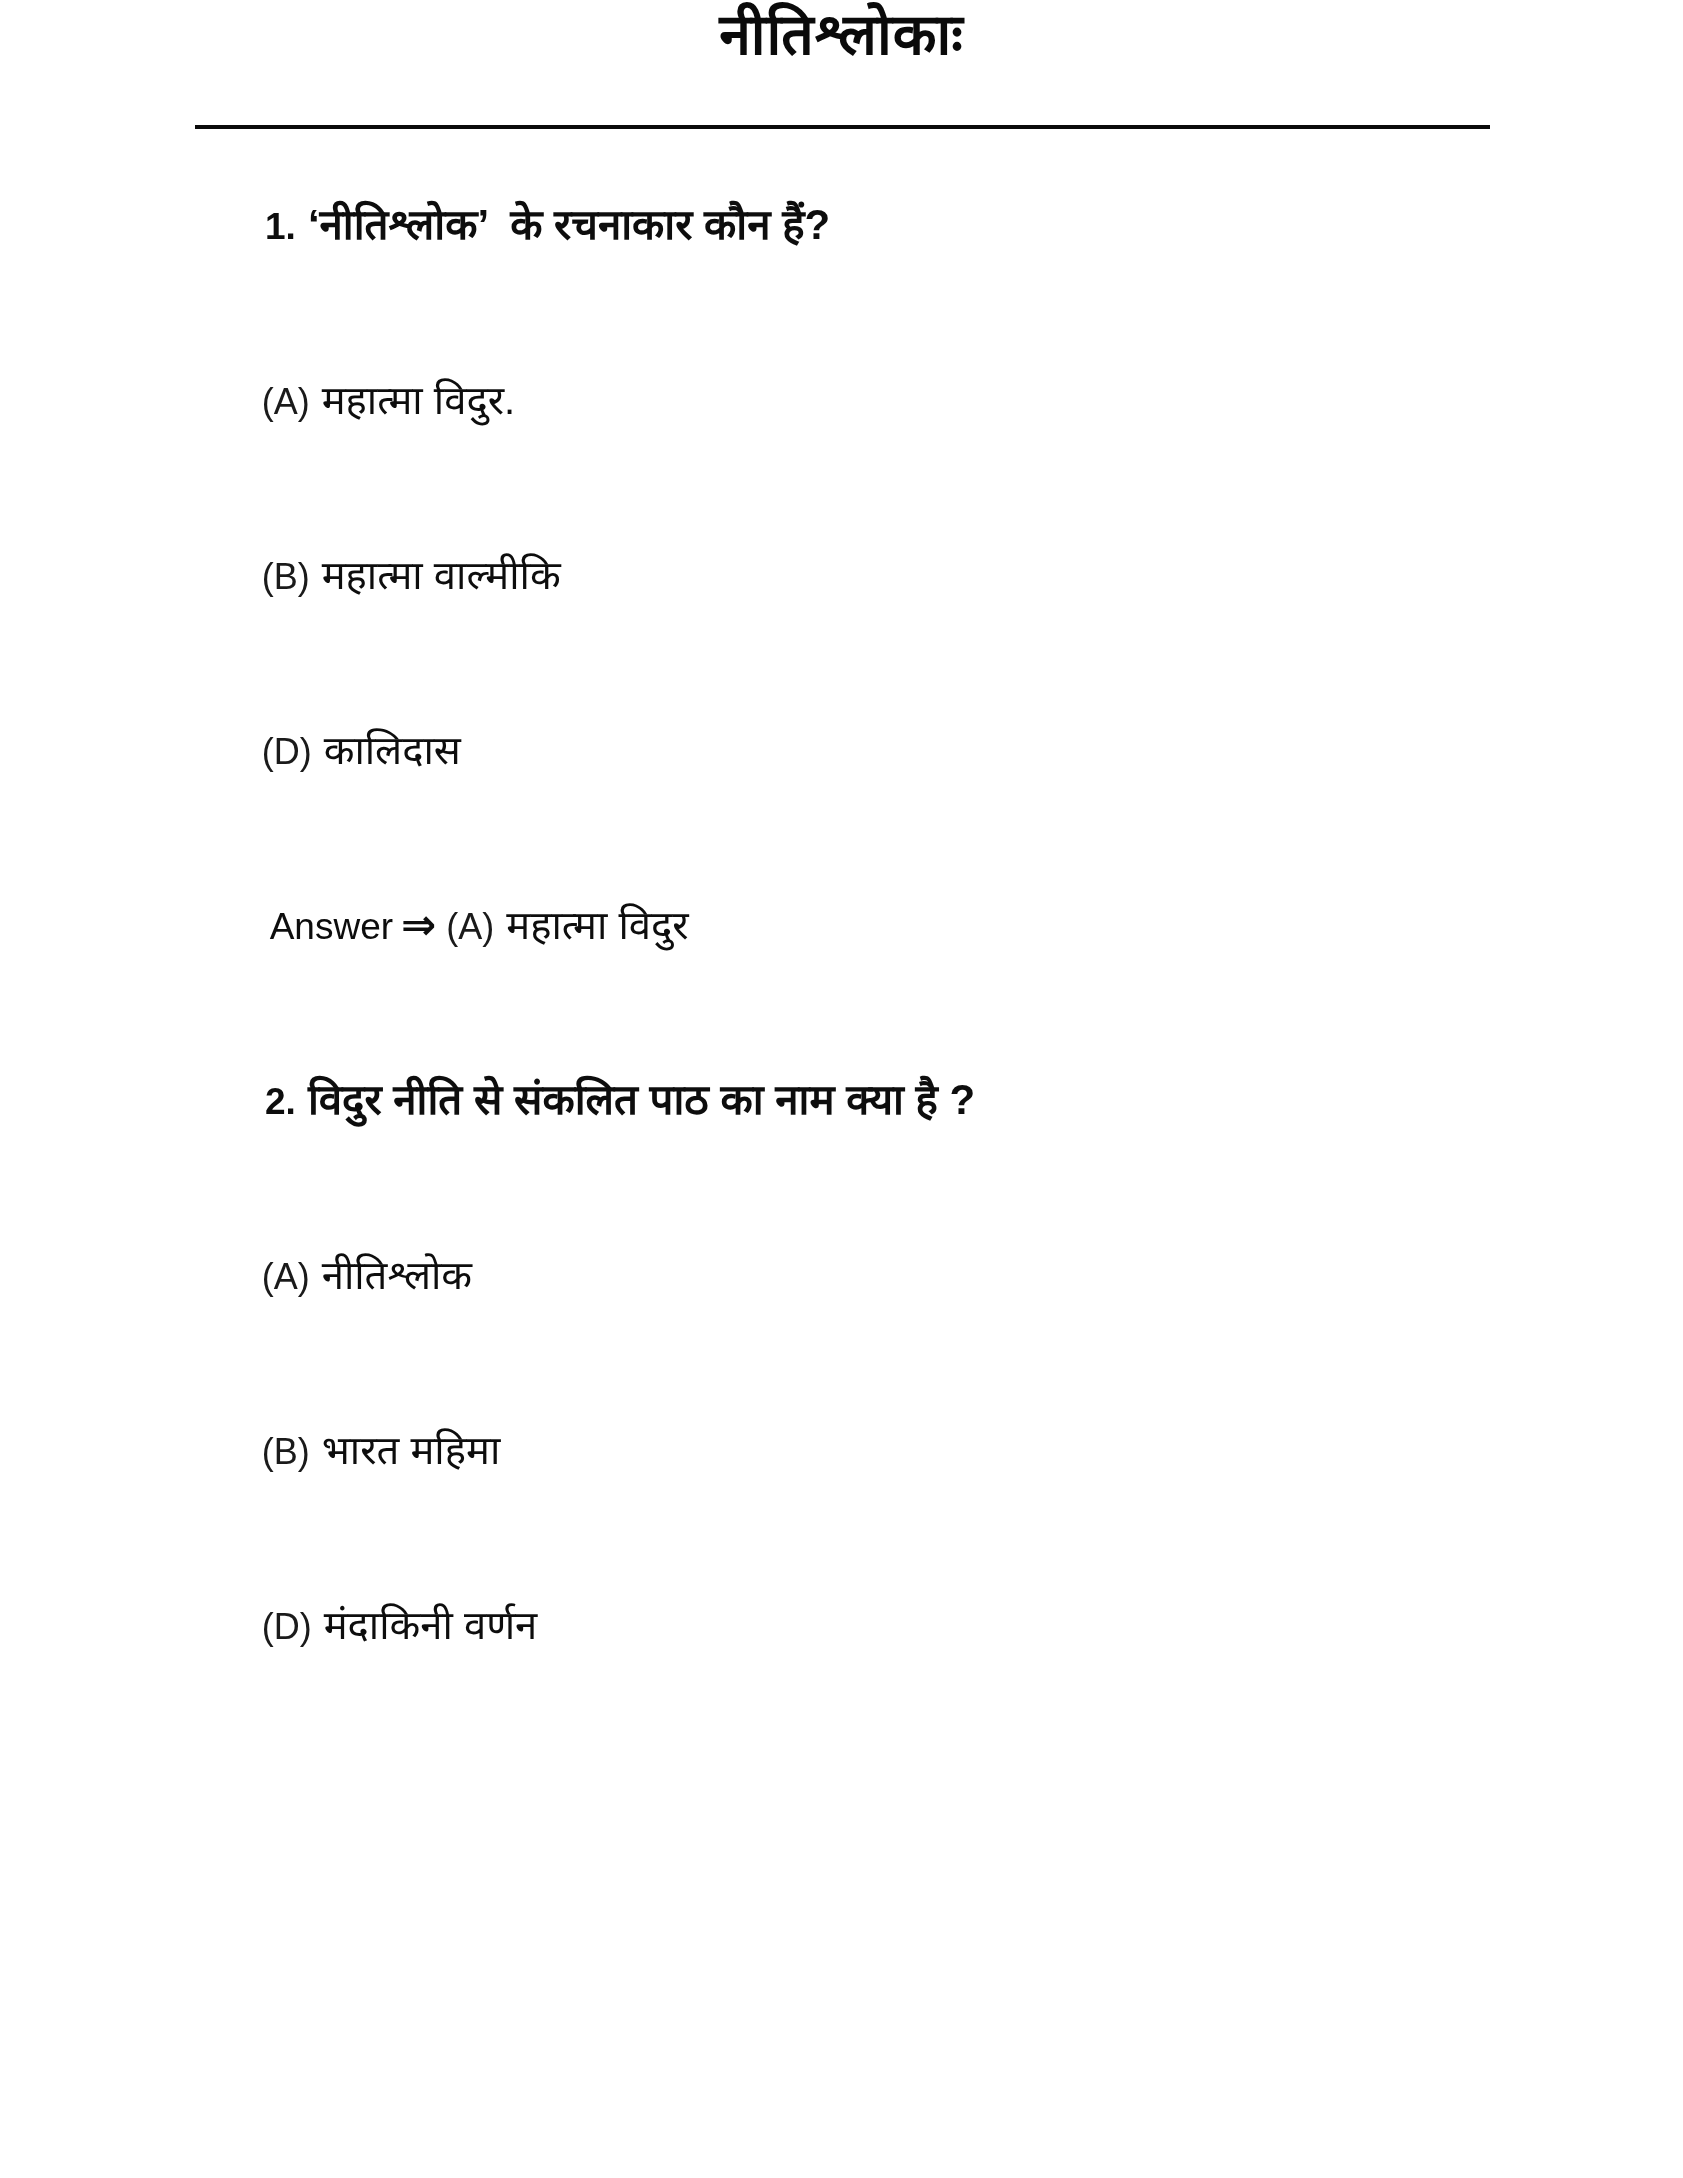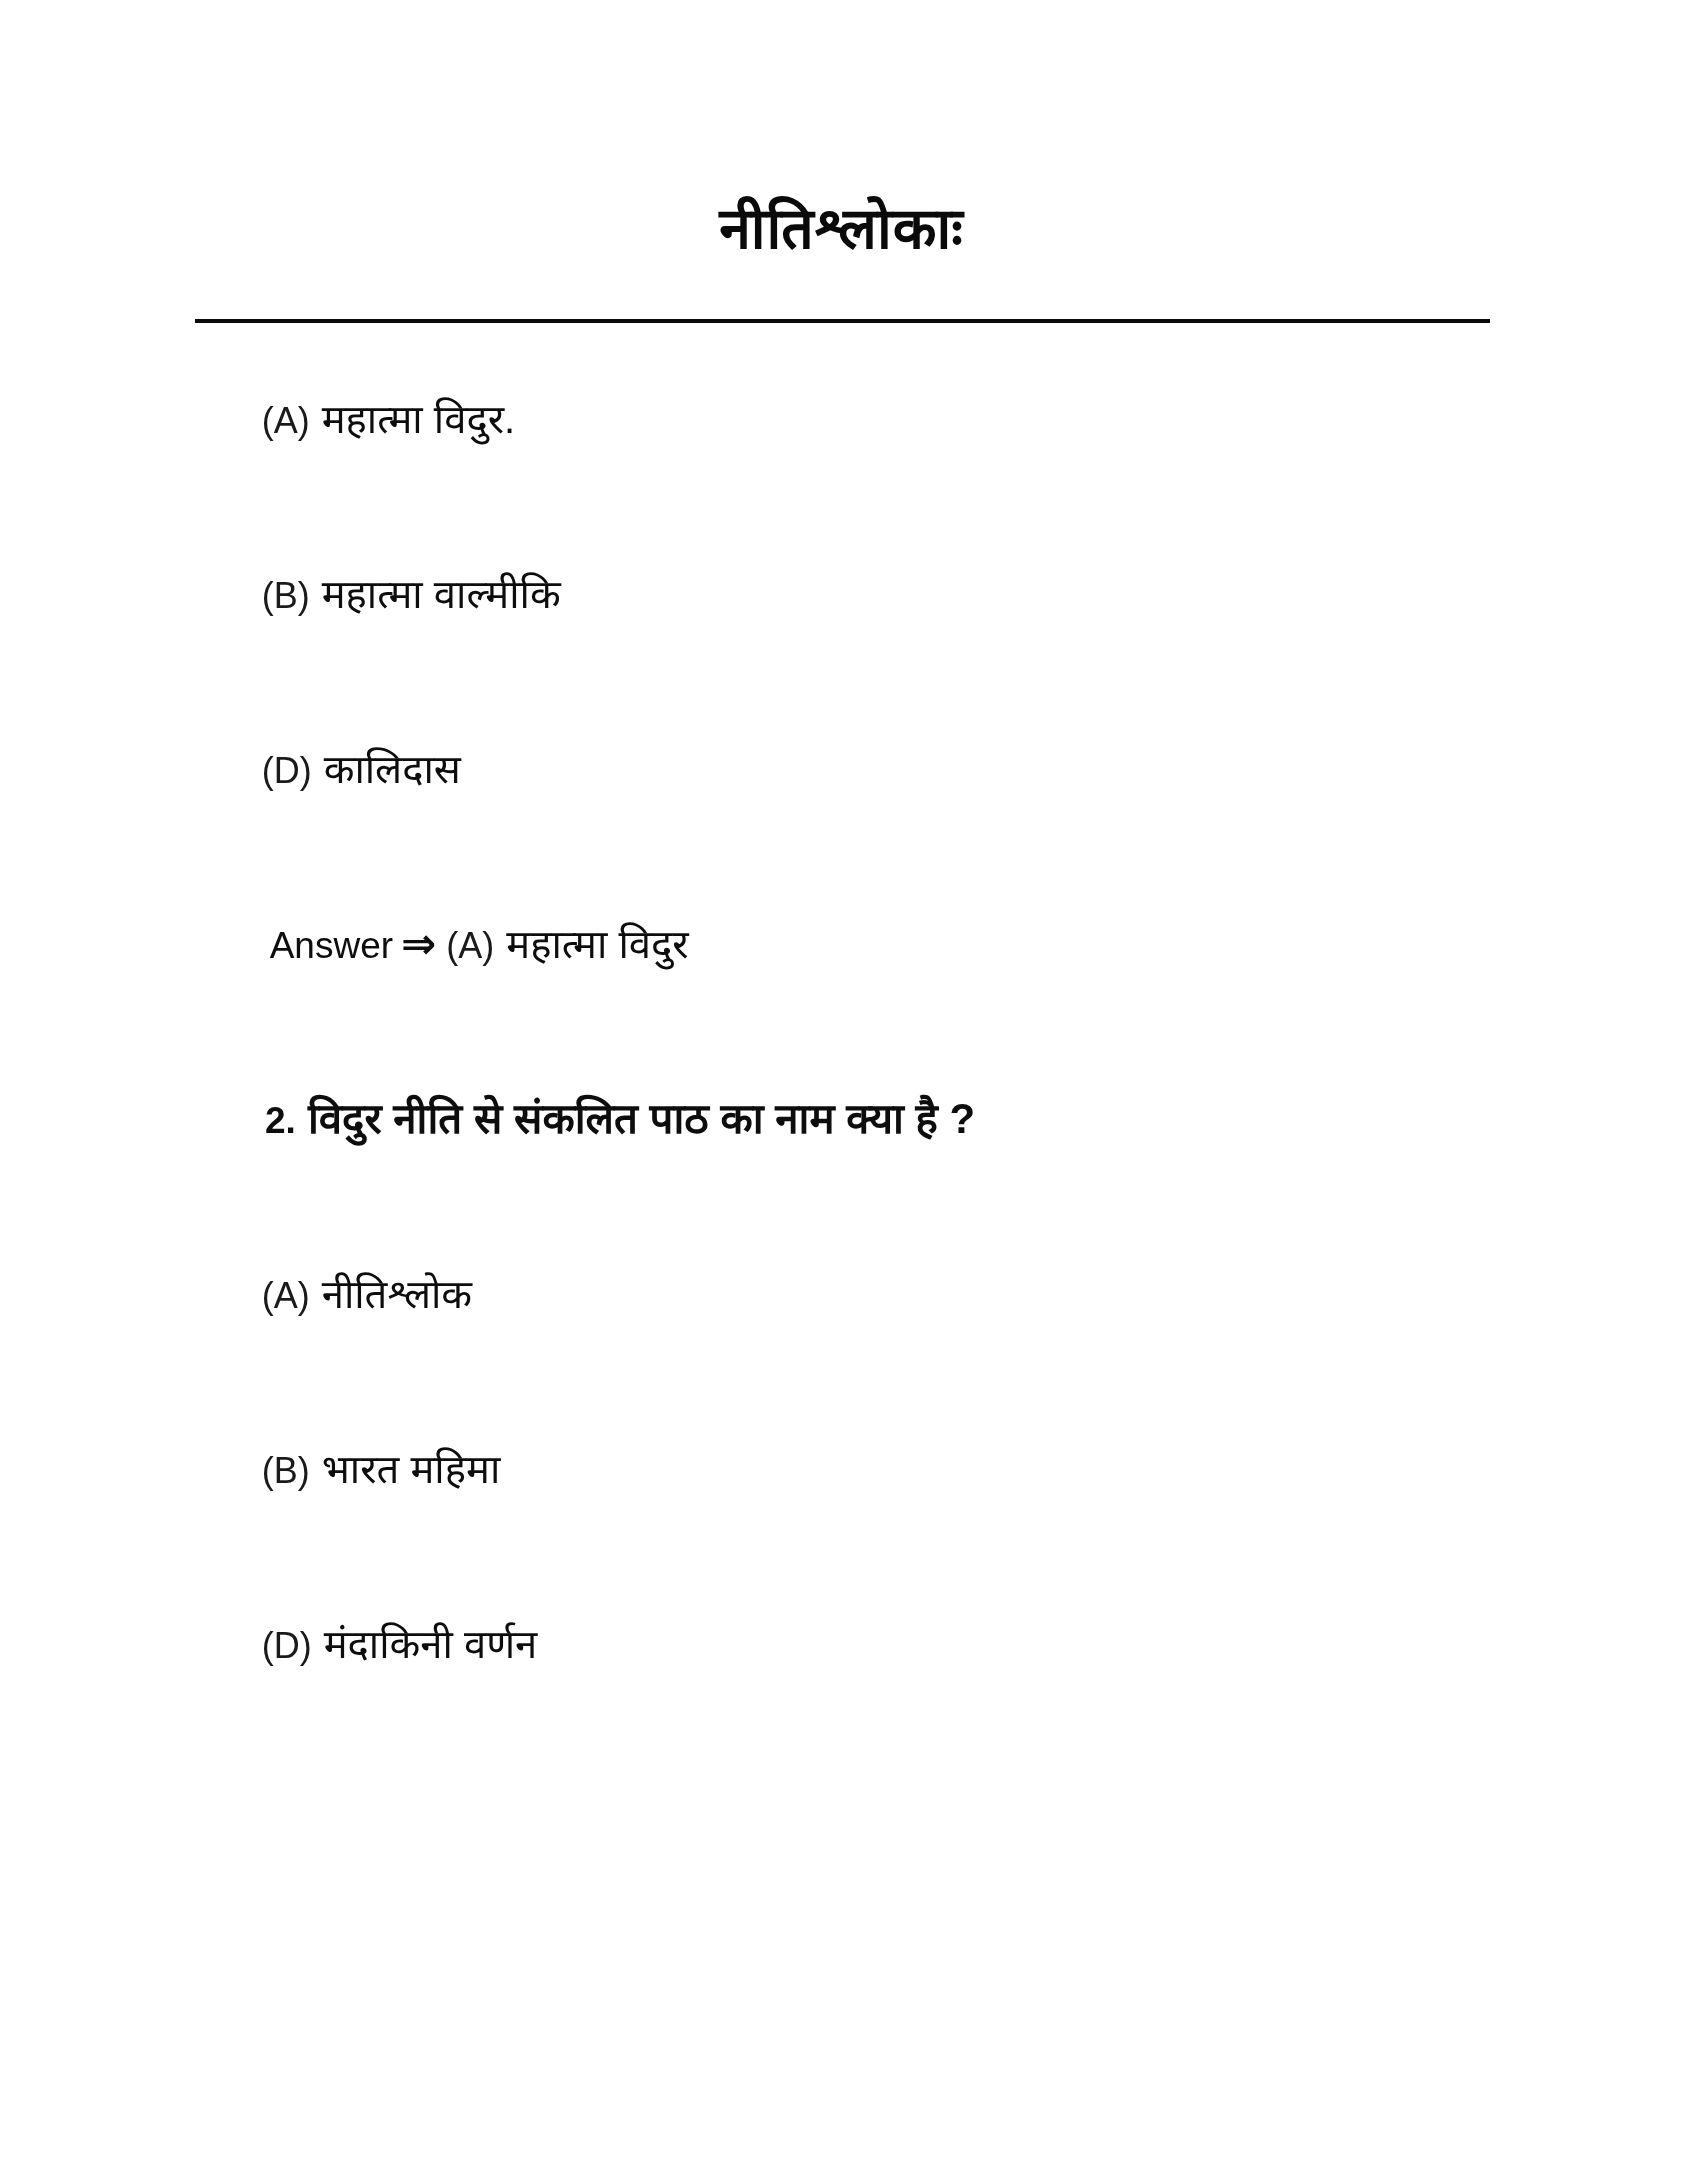--- a/index.html
+++ b/index.html
@@ -14,21 +14,20 @@
     font-family: "Liberation Sans", "DejaVu Sans", sans-serif;
     color: #0d0d0d;
   }
   .page {
     width: 1683px;
     height: 2178px;
     position: relative;
   }
   .title {
     margin: 0;
-    padding-top: 194px;
     font-size: 57px;
     line-height: 69px;
     font-weight: 700;
     text-align: center;
     color: #0a0a0a;
     letter-spacing: 1px;
   }
   .divider {
     border: none;
     border-top: 4px solid #0a0a0a;
@@ -87,20 +86,23 @@
 <body>
 
 <div class="page">
 
   <h1 class="title">नीतिश्लोकाः</h1>
 
   <hr class="divider">
 
   <main class="content">
 
+    <div class="line question">
+      <span class="qnum">1.</span><span class="qtext">‘नीतिश्लोक’  के रचनाकार कौन हैं?</span>
+    </div>
     <div class="line option">
       <span class="letter">(A)</span><span>महात्मा विदुर.</span>
     </div>
     <div class="line option">
       <span class="letter">(B)</span><span>महात्मा वाल्मीकि</span>
     </div>
     <div class="line option">
       <span class="letter">(D)</span><span>कालिदास</span>
     </div>
     <div class="line answer">

